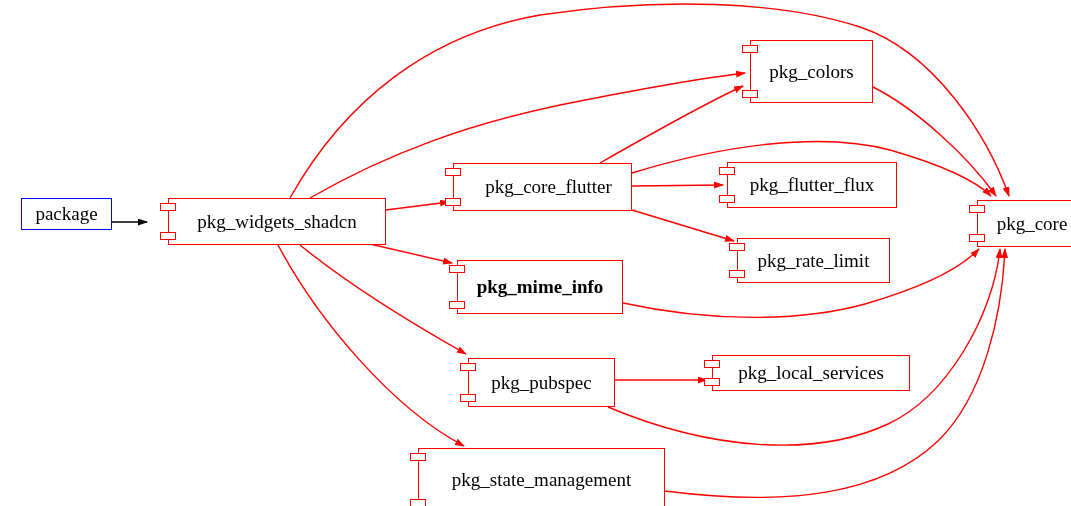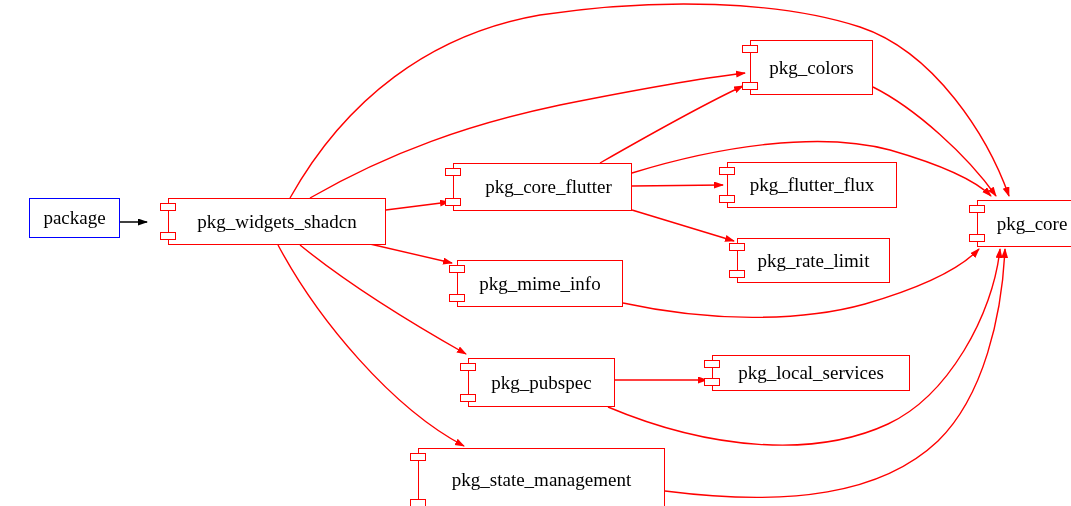--- a/index.html
+++ b/index.html
@@ -73,49 +73,49 @@
       <path d="M600,163 C642,139 704,104 743,86" fill="none" stroke="#ff0000" stroke-width="1.4" marker-end="url(#arrow-red)"></path>
       <path d="M632,186 L723,185" fill="none" stroke="#ff0000" stroke-width="1.4" marker-end="url(#arrow-red)"></path>
       <path d="M632,210 L734,241" fill="none" stroke="#ff0000" stroke-width="1.4" marker-end="url(#arrow-red)"></path>
       <path d="M632,173 C720,146 820,131 890,150 C942,165 976,181 991,196" fill="none" stroke="#ff0000" stroke-width="1.4" marker-end="url(#arrow-red)"></path>
       <path d="M873,87 C915,108 967,155 996,196" fill="none" stroke="#ff0000" stroke-width="1.4" marker-end="url(#arrow-red)"></path>
       <path d="M623,303 C710,322 800,322 865,304 C920,288 958,271 979,249" fill="none" stroke="#ff0000" stroke-width="1.4" marker-end="url(#arrow-red)"></path>
       <path d="M615,380 L707,380" fill="none" stroke="#ff0000" stroke-width="1.4" marker-end="url(#arrow-red)"></path>
       <path d="M608,407 C710,450 815,458 888,424 C948,396 993,315 1000,249" fill="none" stroke="#ff0000" stroke-width="1.4" marker-end="url(#arrow-red)"></path>
       <path d="M665,491 C790,507 882,494 938,441 C984,396 1002,315 1005,249" fill="none" stroke="#ff0000" stroke-width="1.4" marker-end="url(#arrow-red)"></path>
     </svg>
-    <div class="node plain" style="left: 29px; top: 198px; width: 91px; height: 40px;">
+    <div class="node plain" style="left: 21px; top: 198px; width: 91px; height: 32px;">
       <span class="label">package</span>
     </div>
     <div class="node component" style="left: 168px; top: 198px; width: 218px; height: 47px;">
       <div class="tab top"></div>
       <div class="tab bottom"></div>
       <span class="label">pkg_widgets_shadcn</span>
     </div>
-    <div class="node component" style="left: 750px; top: 40px; width: 123px; height: 55px;">
+    <div class="node component" style="left: 750px; top: 40px; width: 123px; height: 63px;">
       <div class="tab top"></div>
       <div class="tab bottom"></div>
       <span class="label">pkg_colors</span>
     </div>
     <div class="node component" style="left: 453px; top: 163px; width: 179px; height: 48px; padding-left: 12px;">
       <div class="tab top"></div>
       <div class="tab bottom"></div>
       <span class="label">pkg_core_flutter</span>
     </div>
     <div class="node component" style="left: 727px; top: 162px; width: 170px; height: 46px;">
       <div class="tab top"></div>
       <div class="tab bottom"></div>
       <span class="label">pkg_flutter_flux</span>
     </div>
     <div class="node component" style="left: 737px; top: 238px; width: 153px; height: 45px;">
       <div class="tab top"></div>
       <div class="tab bottom"></div>
       <span class="label">pkg_rate_limit</span>
     </div>
-    <div class="node component" style="left: 457px; top: 260px; width: 166px; height: 47px;">
+    <div class="node component" style="left: 457px; top: 260px; width: 166px; height: 54px; font-weight: bold;">
       <div class="tab top"></div>
       <div class="tab bottom"></div>
       <span class="label">pkg_mime_info</span>
     </div>
     <div class="node component" style="left: 468px; top: 358px; width: 147px; height: 49px; text-align: right;">
       <div class="tab top"></div>
       <div class="tab bottom"></div>
       <span class="label">pkg_pubspec</span>
     </div>
     <div class="node component" style="left: 712px; top: 355px; width: 198px; height: 36px;">

